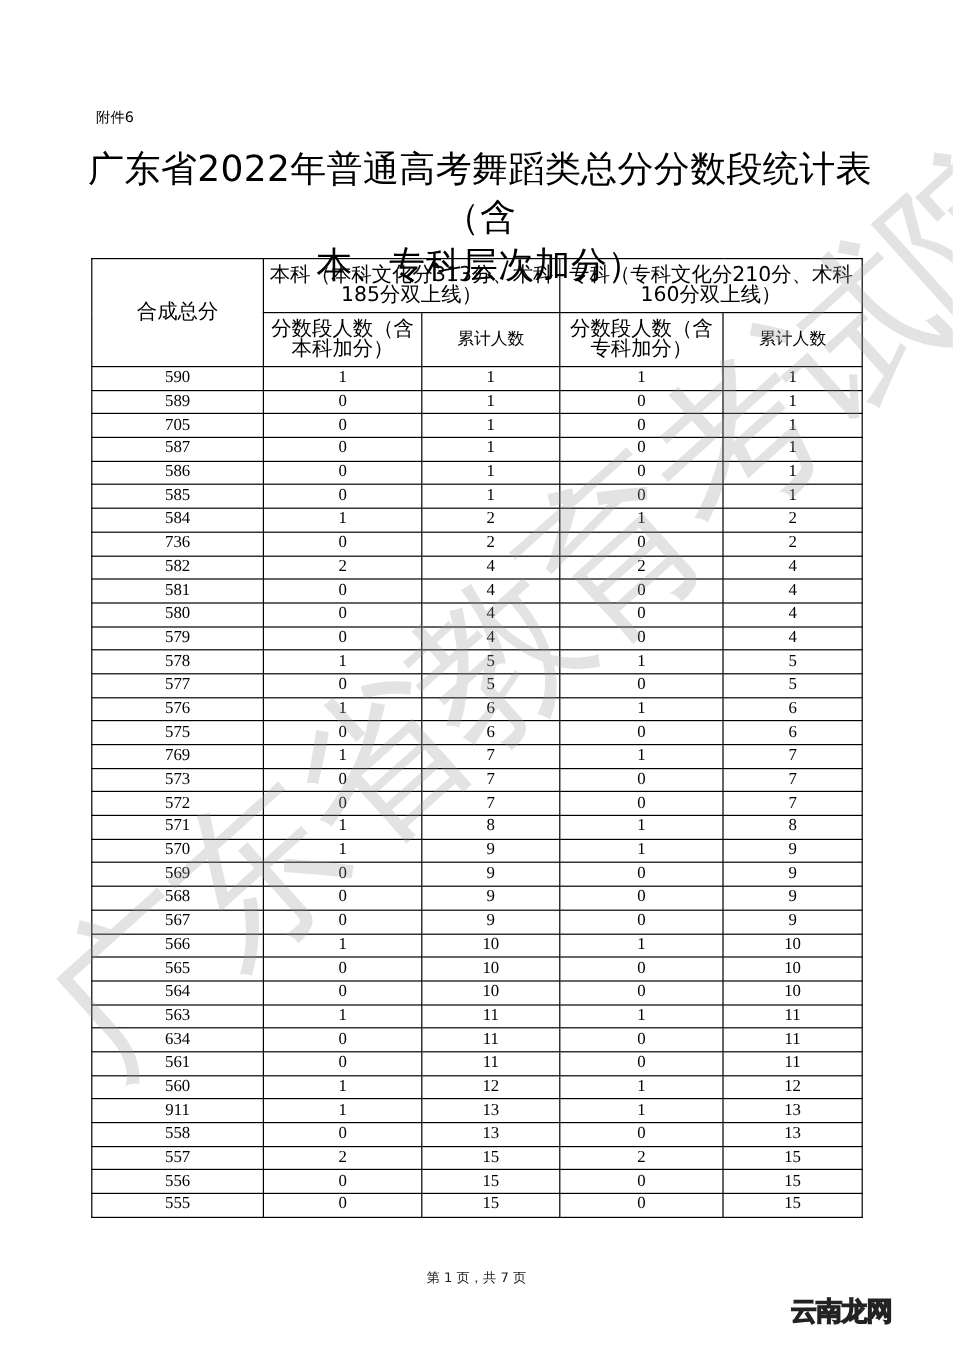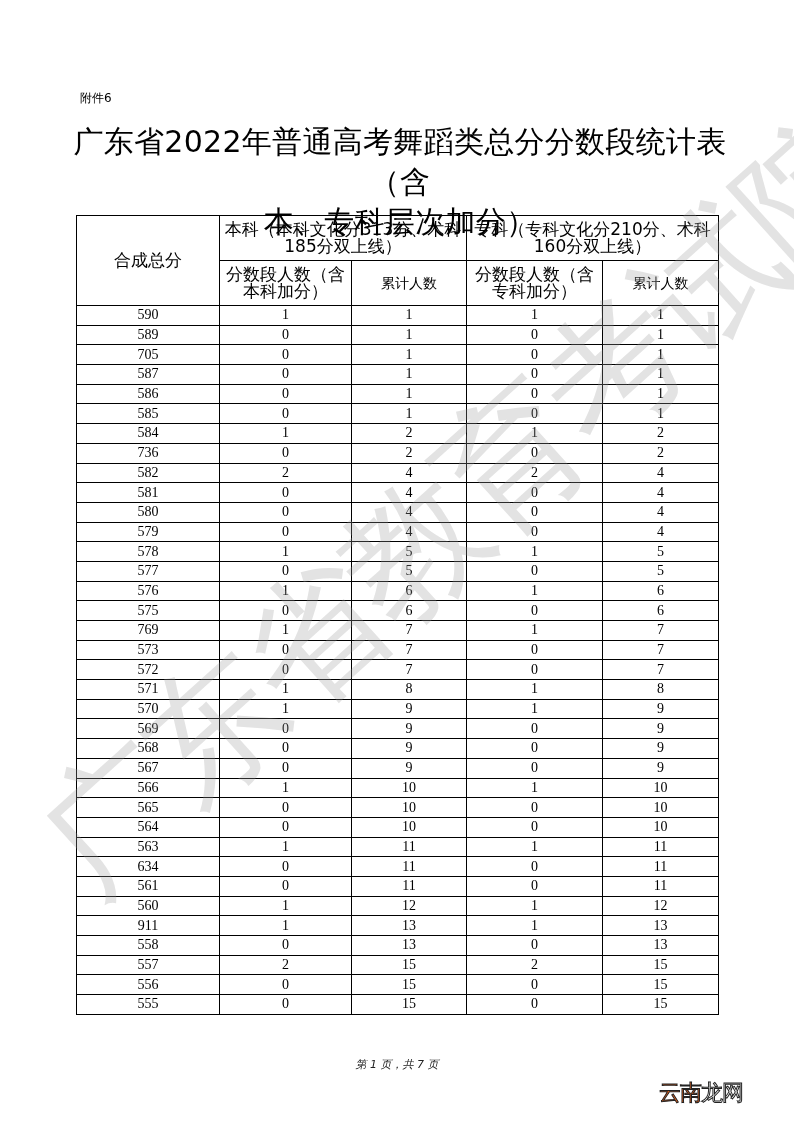--- a/index.html
+++ b/index.html
@@ -5,22 +5,22 @@
   html, body { margin: 0; padding: 0; background: #ffffff; }
   body { width: 794px; height: 1122px; position: relative; overflow: hidden; font-family: "DejaVu Sans", sans-serif; color: #000; }
   .attachment { position: absolute; left: 80px; top: 90px; font-size: 12px; }
   .title { position: absolute; left: 60px; width: 680px; top: 122px; text-align: center; font-size: 30px; line-height: 40px; letter-spacing: 0.3px; }
   table.stats { position: absolute; left: 76px; top: 215px; border-collapse: collapse; table-layout: fixed; width: 642px; }
   table.stats td, table.stats th { border: 1.6px solid #000; padding: 0; text-align: center; font-weight: normal; }
   th.h { font-family: "DejaVu Sans", sans-serif; font-size: 17px; line-height: 17px; }
   th.hsub { height: 44px; }
   th.htop { height: 44px; }
   td { font-family: "Liberation Serif", serif; font-size: 14px; height: 18.7px; line-height: 18px; }
-  .footer { position: absolute; top: 1057px; left: 0; width: 794px; text-align: center; font-size: 11px; color: #222; font-style: italic; }
-  .logo { position: absolute; left: 659px; top: 1078px; font-size: 22px; font-weight: normal; letter-spacing: -1px; font-family: "DejaVu Sans", sans-serif; }
+  .footer { position: absolute; top: 1057px; left: 0; width: 794px; text-align: center; font-size: 11px; color: #222; }
+  .logo { position: absolute; left: 659px; top: 1078px; font-size: 22px; font-weight: bold; letter-spacing: -1px; font-family: "DejaVu Sans", sans-serif; }
   .logo .a { color: #e8621c; -webkit-text-stroke: 1px #222; }
   .logo .b { color: #ffffff; -webkit-text-stroke: 1px #222; }
   .wm { position: absolute; left: 0; top: 0; width: 794px; height: 1122px; pointer-events: none; }
 </style>
 </head>
 <body>
 
 <div class="attachment">附件6</div>
 
 <div class="title">

